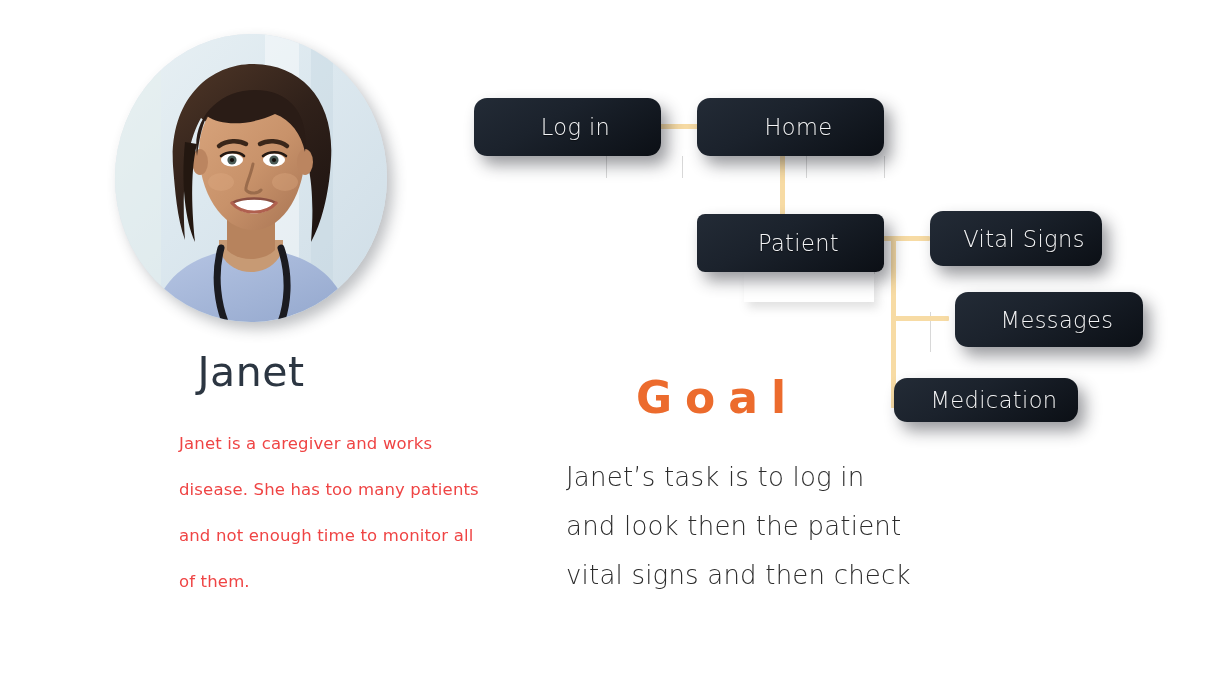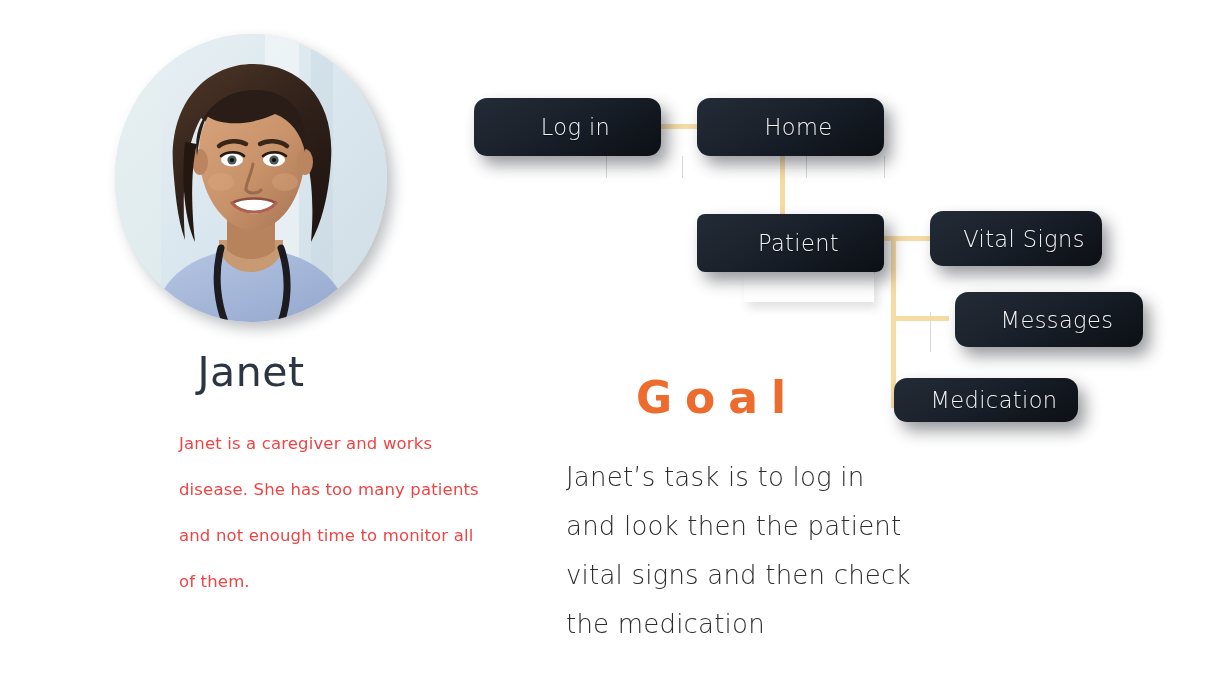--- a/index.html
+++ b/index.html
@@ -283,16 +283,15 @@
       <span class="node-label">Medication</span>
     </div>
   </div>
 
   <div class="goal-title">Goal</div>
 
   <div class="goal-body">
     <span class="goal-line">Janet’s task is to log in</span>
     <span class="goal-line">and look then the patient</span>
     <span class="goal-line">vital signs and then check</span>
-    <span class="goal-line">the medication</span>
   </div>
 
 </div>
 
 </body></html>

